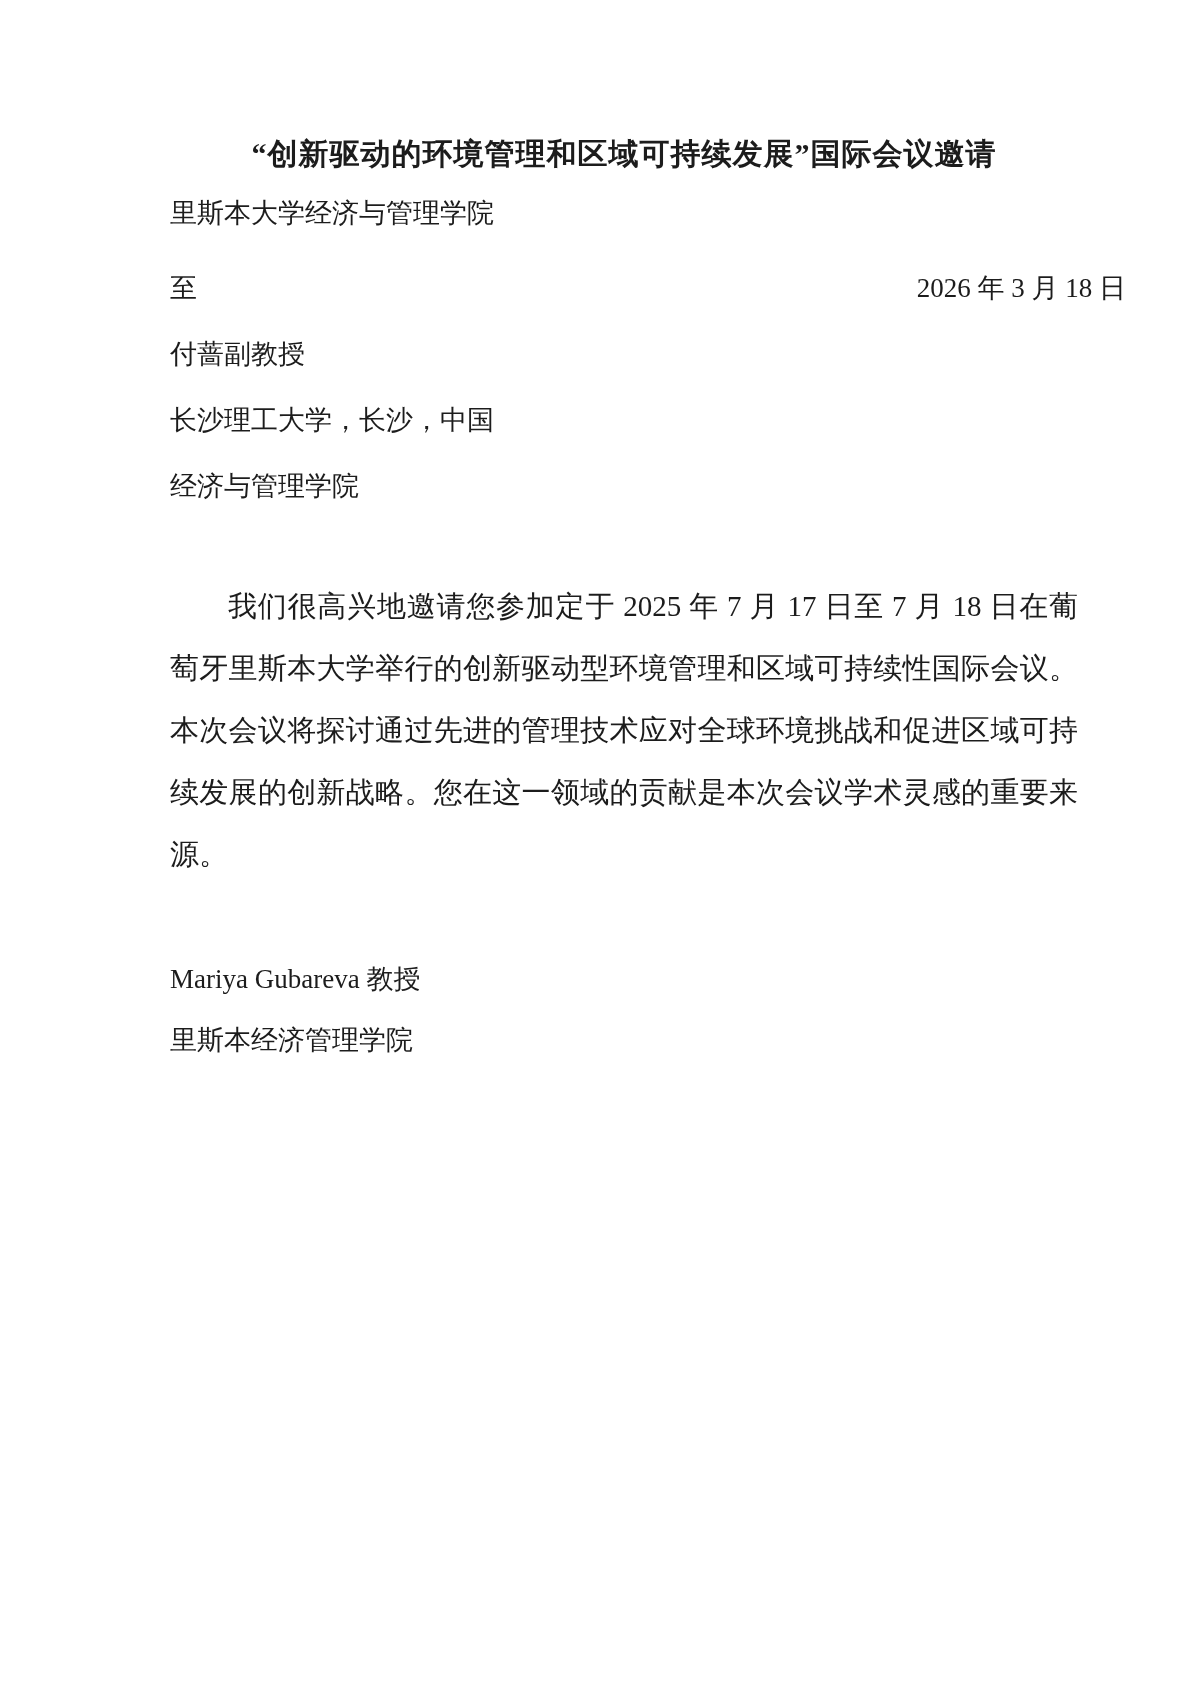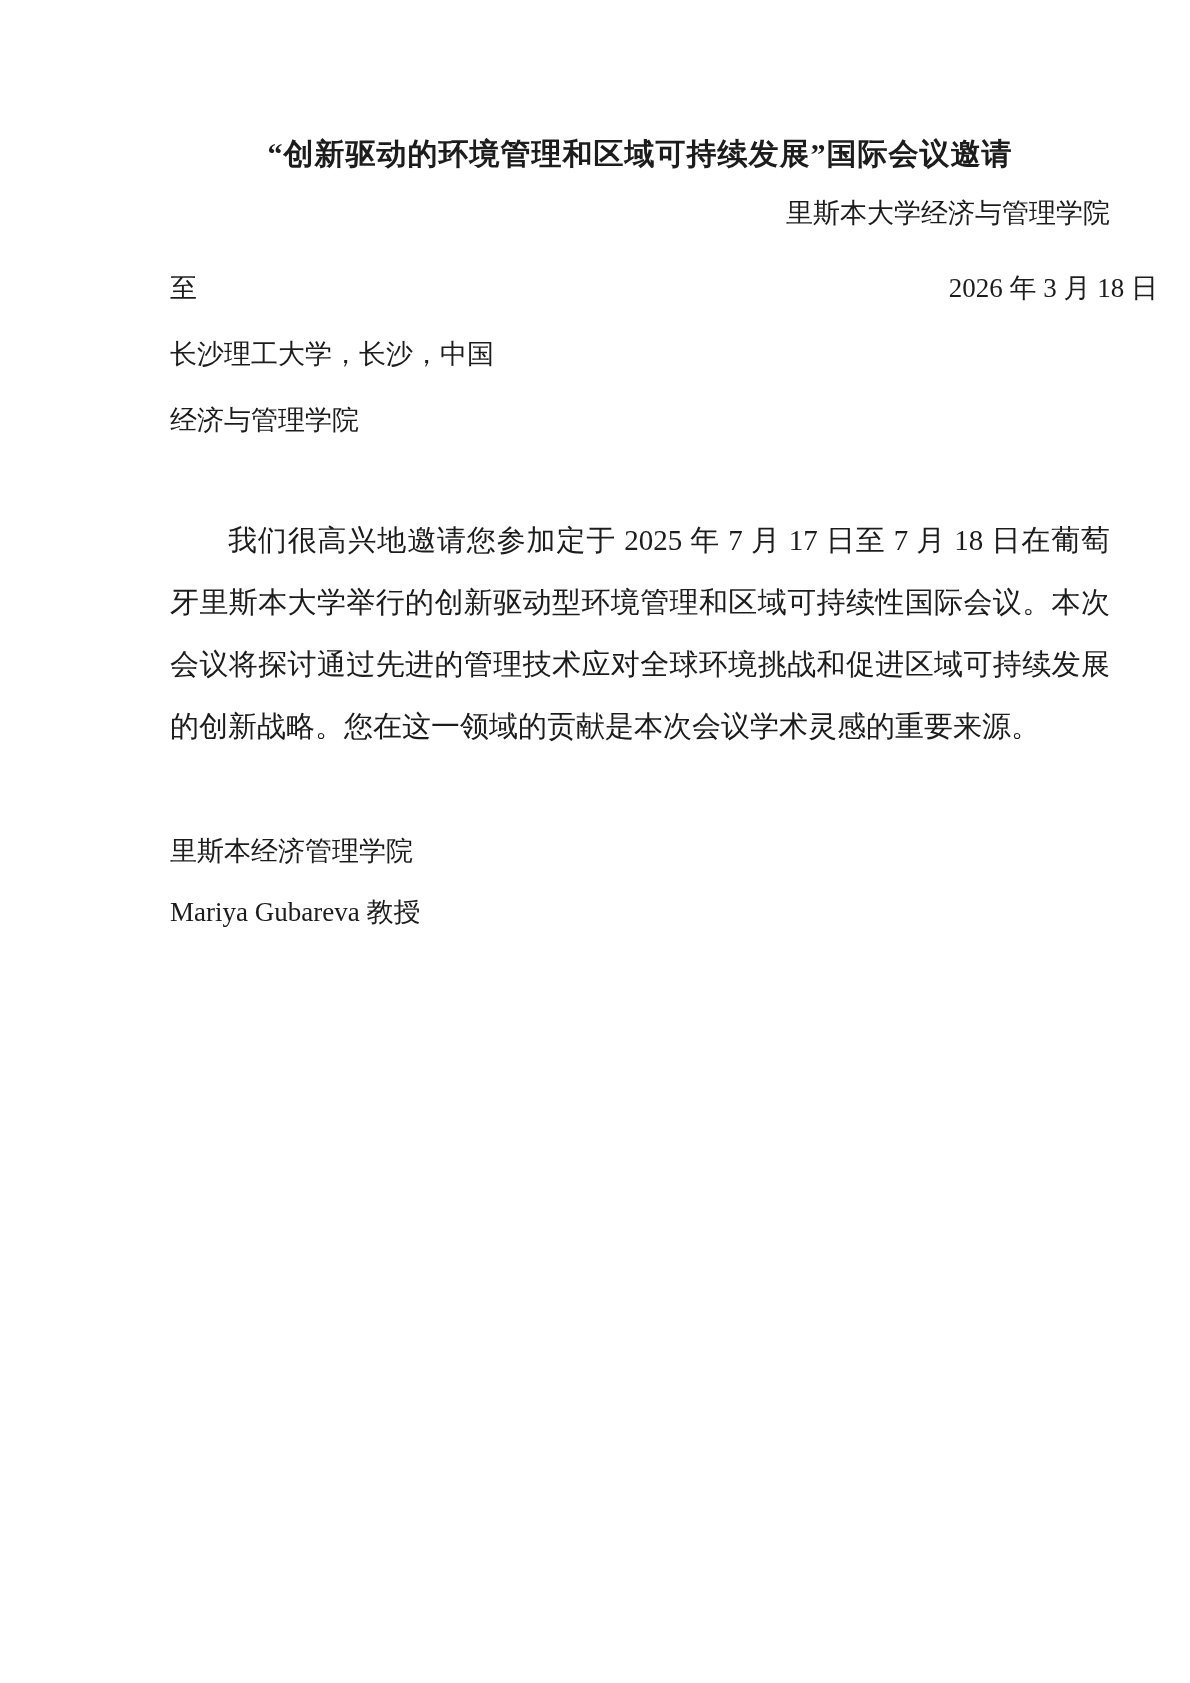--- a/index.html
+++ b/index.html
@@ -10,35 +10,35 @@
   }
   .page {
     position: relative;
     width: 1190px;
     height: 1683px;
     margin: 0 auto;
     background: #ffffff;
     color: #1c1c1c;
     font-family: "Liberation Serif", "DejaVu Serif", serif;
     box-sizing: border-box;
-    padding: 133px 80px 0 170px;
+    padding: 133px 112px 0 170px;
     overflow: hidden;
   }
   .title {
     font-size: 30px;
     font-weight: bold;
     text-align: center;
     margin: 0;
     line-height: 42px;
     letter-spacing: 1px;
   }
   .subtitle {
     font-size: 27px;
     font-weight: normal;
-    text-align: right;
+    text-align: left;
     margin-top: 18px;
     line-height: 40px;
   }
   .letterhead {
     margin-top: 22px;
     font-size: 27px;
   }
   .letterhead .line,
   .letterhead .date-row {
     line-height: 66px;
@@ -79,26 +79,27 @@
 
   <h1 class="title">“创新驱动的环境管理和区域可持续发展”国际会议邀请</h1>
 
   <div class="subtitle">里斯本大学经济与管理学院</div>
 
   <div class="letterhead">
     <div class="date-row">
       <span>至</span>
       <span>2026 年 3 月 18 日</span>
     </div>
+    <div class="line">付蔷副教授</div>
     <div class="line">长沙理工大学，长沙，中国</div>
     <div class="line">经济与管理学院</div>
   </div>
 
   <div class="body-text">
     <p>我们很高兴地邀请您参加定于 2025 年 7 月 17 日至 7 月 18 日在葡萄牙里斯本大学举行的创新驱动型环境管理和区域可持续性国际会议。本次会议将探讨通过先进的管理技术应对全球环境挑战和促进区域可持续发展的创新战略。您在这一领域的贡献是本次会议学术灵感的重要来源。</p>
   </div>
 
   <div class="signature">
+    <div class="line">Mariya Gubareva 教授</div>
     <div class="line">里斯本经济管理学院</div>
-    <div class="line">Mariya Gubareva 教授</div>
   </div>
 
 </div>
 
 </body></html>

